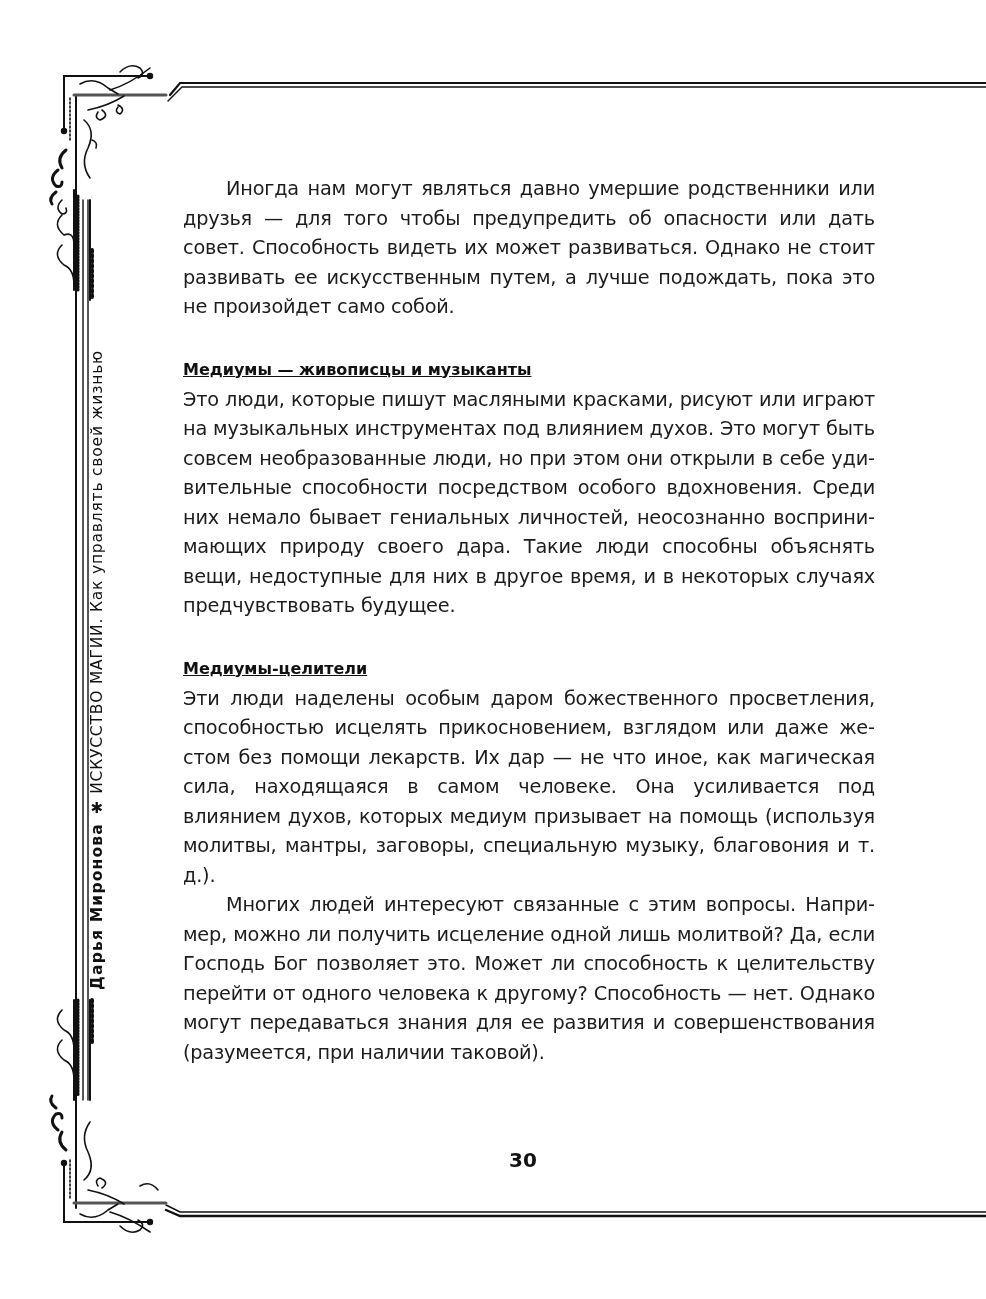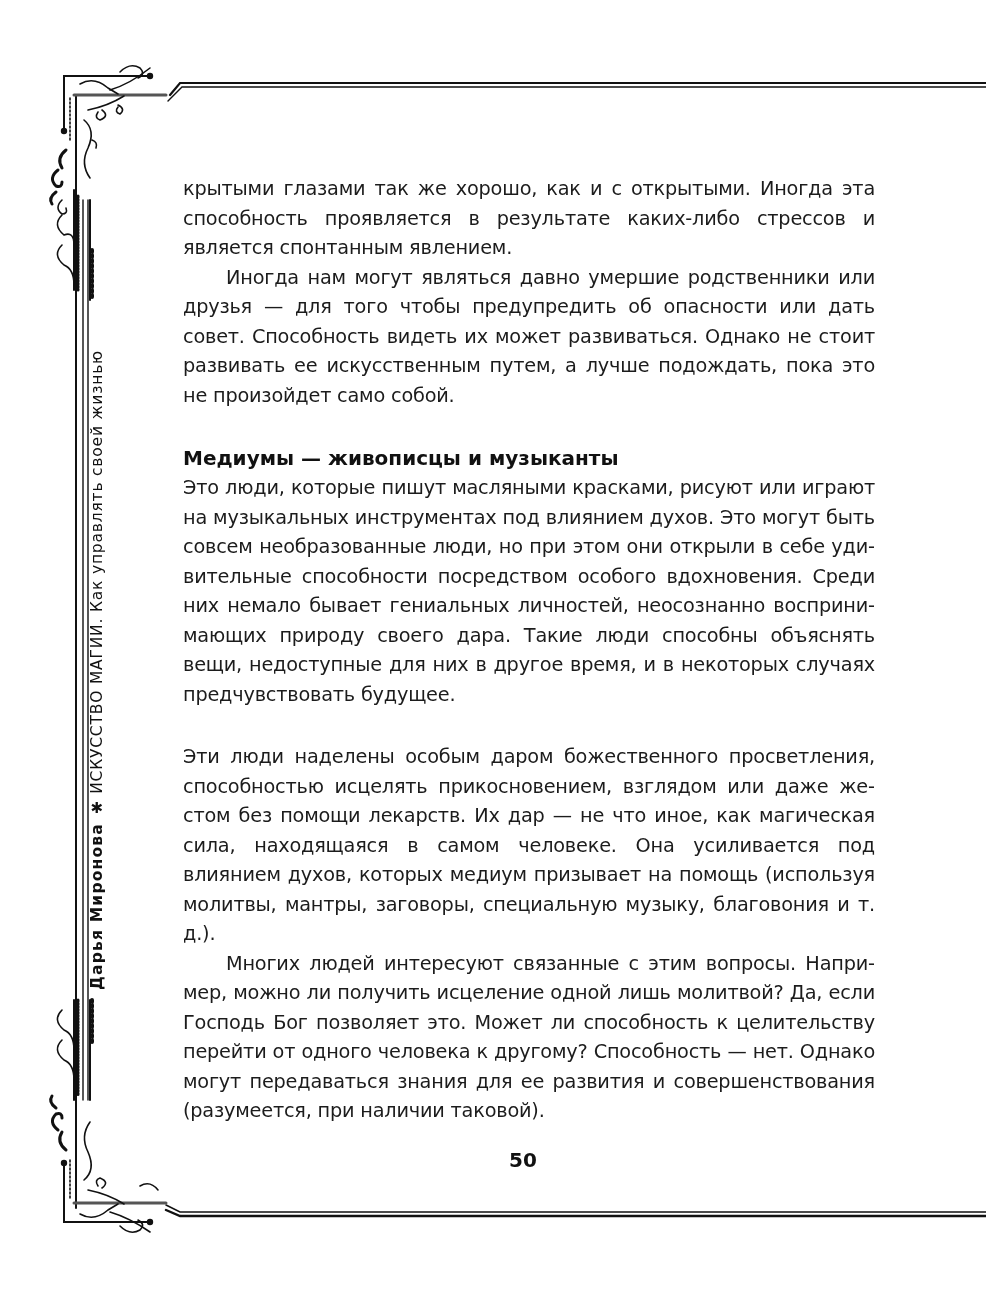--- a/index.html
+++ b/index.html
@@ -25,22 +25,22 @@
     .side-title .star { font-size: 15px; display: inline-block; transform: rotate(90deg); }
 
     .content {
       position: absolute; left: 183px; top: 174px; width: 692px;
       font-size: 19.3px; line-height: 29.5px; color: #1c1c1c;
       letter-spacing: -0.2px;
     }
     .content p { margin: 0; text-align: justify; text-align-last: left; }
     .content p.indent { text-indent: 43px; }
     .content h2 {
-      margin: 0; font-size: 20px; font-weight: bold; color: #111;
-      letter-spacing: 0px; line-height: 30px;
+      margin: 0; font-size: 16px; font-weight: bold; color: #111;
+      letter-spacing: 0px; line-height: 30px; text-decoration: underline;
     }
     .content .gap { height: 33px; }
     .content h2 + p { }
     .page-number {
       position: absolute; left: 0; width: 986px; top: 1148px;
       text-align: center; font-weight: bold; font-size: 20px; color: #111;
       padding-left: 60px; box-sizing: border-box;
     }
   </style>
 </head>
@@ -117,23 +117,23 @@
   </g>
 </svg>
 
 <div class="side-title">
   <span class="author">Дарья Миронова</span>
   <span class="star">✱</span>
   <span class="book">ИСКУССТВО МАГИИ. Как управлять своей жизнью</span>
 </div>
 
 <div class="content">
-  <p>крытыми глазами так же хорошо, как и с открытыми. Иногда эта спо­собность проявляется в результате каких-либо стрессов и является спонтанным явлением.</p>
   <p class="indent">Иногда нам могут являться давно умершие родственники или друзья — для того чтобы предупредить об опасности или дать совет. Способность видеть их может развиваться. Однако не стоит развивать ее искусственным путем, а лучше подождать, пока это не произойдет само собой.</p>
   <div class="gap"></div>
   <h2>Медиумы — живописцы и музыканты</h2>
   <p>Это люди, которые пишут масляными красками, рисуют или играют на музыкальных инструментах под влиянием духов. Это могут быть совсем необразованные люди, но при этом они открыли в себе уди­вительные способности посредством особого вдохновения. Среди них немало бывает гениальных личностей, неосознанно восприни­мающих природу своего дара. Такие люди способны объяснять вещи, недоступные для них в другое время, и в некоторых случаях пред­чувствовать будущее.</p>
   <div class="gap"></div>
+  <h2>Медиумы-целители</h2>
   <p>Эти люди наделены особым даром божественного просветления, способностью исцелять прикосновением, взглядом или даже же­стом без помощи лекарств. Их дар — не что иное, как магическая сила, находящаяся в самом человеке. Она усиливается под влиянием духов, которых медиум призывает на помощь (используя молитвы, мантры, заговоры, специальную музыку, благовония и т. д.).</p>
   <p class="indent">Многих людей интересуют связанные с этим вопросы. Напри­мер, можно ли получить исцеление одной лишь молитвой? Да, если Господь Бог позволяет это. Может ли способность к целительству перейти от одного человека к другому? Способность — нет. Однако могут передаваться знания для ее развития и совершенствования (разумеется, при наличии таковой).</p>
 </div>
 
-<div class="page-number">50</div>
+<div class="page-number">30</div>
 
 </body></html>

